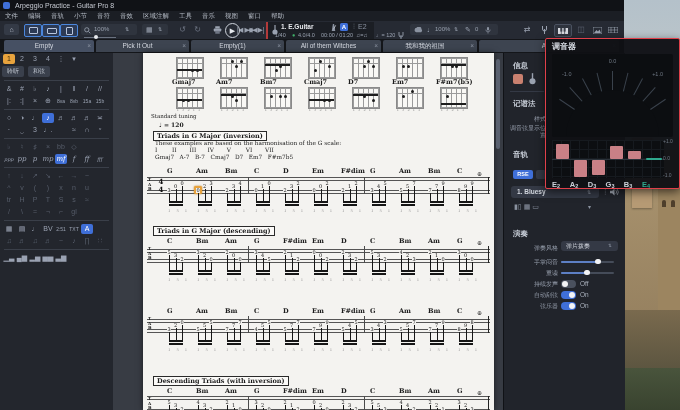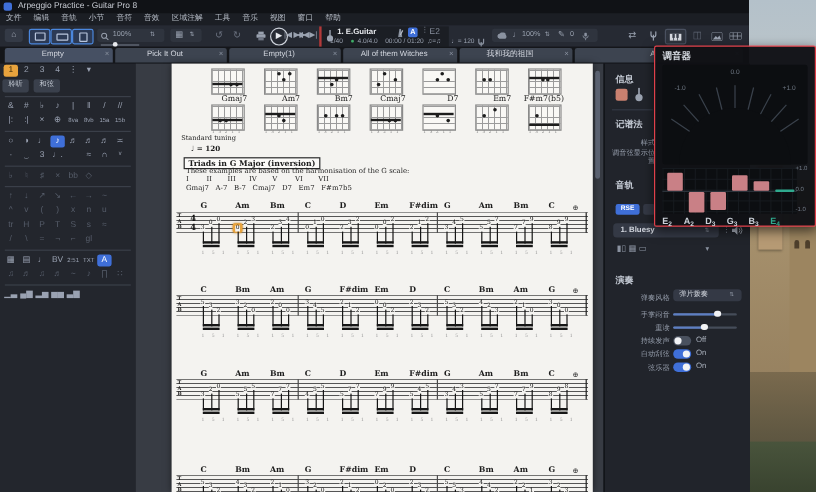--- a/index.html
+++ b/index.html
@@ -44,21 +44,21 @@
         font-family:"DejaVu Serif",serif;color:#1c1c1c;overflow:hidden;}
   #vscroll{left:383px;top:2px;width:4px;height:353px;}
   #vthumb{left:0;top:4px;width:4px;height:90px;background:#5a6170;border-radius:2px;}
   .cd{position:absolute;width:26px;height:20px;
       background:
        repeating-linear-gradient(90deg,#9b9b9b 0,#9b9b9b .6px,transparent .6px,transparent 5px),
        repeating-linear-gradient(0deg,#9b9b9b 0,#9b9b9b .6px,transparent .6px,transparent 4.8px);
       background-color:#f9f8f5;border:0.6px solid #8a8a8a;}
   .cd .barre{position:absolute;left:0;width:25px;height:2px;background:#1d1d1d;}
   .cd .dot{position:absolute;width:3px;height:3px;border-radius:50%;background:#1d1d1d;}
-  .cdlbl{position:absolute;font-size:6.5px;font-weight:normal;text-align:right;width:34px;}
+  .cdlbl{position:absolute;font-size:6.5px;font-weight:bold;text-align:left;width:34px;}
   .cdfing{position:absolute;font-size:3.5px;color:#8a8a8a;width:26px;text-align:center;letter-spacing:1px;}
   .sec-title{position:absolute;font-size:6.5px;font-weight:bold;border:0.8px solid #2a2a2a;padding:0 3px;line-height:8px;background:#fbfaf8;}
   .chordlbl{position:absolute;font-size:6.5px;font-weight:bold;}
   .staff{position:absolute;height:17px;
          background:repeating-linear-gradient(0deg,#555 0,#555 .6px,transparent .6px,transparent 3.3px);}
   .tabclef{position:absolute;font-size:4.2px;font-weight:bold;line-height:4.6px;color:#222;}
   .timesig{position:absolute;font-size:7px;font-weight:bold;line-height:8px;color:#111;text-align:center;}
   .fret{position:absolute;font-size:5px;line-height:5px;background:#f4f3f0;padding:0 .4px;color:#111;}
   .stem{position:absolute;width:0.7px;background:#161616;}
   .beam{position:absolute;height:1.8px;background:#161616;}
@@ -319,20 +319,30 @@
         <span class="pal-ic">ᵛ</span>
       </div>
       <div class="pal-div"></div>
       <div class="pal-row">
         <span class="pal-ic dim">♭</span>
         <span class="pal-ic dim">♮</span>
         <span class="pal-ic dim">♯</span>
         <span class="pal-ic dim">×</span>
         <span class="pal-ic dim">bb</span>
         <span class="pal-ic dim">◇</span>
+      </div>
+      <div class="pal-row" style="font-family: &quot;DejaVu Serif&quot;, serif; font-style: italic;">
+        <span class="pal-ic" style="font-size: 5px;">ppp</span>
+        <span class="pal-ic">pp</span>
+        <span class="pal-ic">p</span>
+        <span class="pal-ic">mp</span>
+        <span class="pal-ic blue">mf</span>
+        <span class="pal-ic">f</span>
+        <span class="pal-ic">ff</span>
+        <span class="pal-ic" style="font-size: 5px;">fff</span>
       </div>
       <div class="pal-div"></div>
       <div class="pal-row">
         <span class="pal-ic dim">↑</span>
         <span class="pal-ic dim">↓</span>
         <span class="pal-ic dim">↗</span>
         <span class="pal-ic dim">↘</span>
         <span class="pal-ic dim">←</span>
         <span class="pal-ic dim">→</span>
         <span class="pal-ic dim">~</span>
@@ -593,20 +603,21 @@
         <div class="stem" style="left: 316px; top: 139.6px; height: 10.4px;"></div>
         <div class="fret" style="left: 320.5px; top: 131.3px;">9</div>
         <div class="stem" style="left: 322.5px; top: 136.3px; height: 13.7px;"></div>
         <div class="fret" style="left: 327px; top: 128px;">9</div>
         <div class="stem" style="left: 329px; top: 133px; height: 17px;"></div>
         <div class="beam" style="left: 316px; top: 148px; width: 13.7px;"></div>
         <div class="beam" style="left: 316px; top: 150.8px; width: 13.7px;"></div>
         <div class="tinyrow" style="left: 315px; top: 155px;">1 5 1</div>
         <div class="barline" style="left: 345px; top: 124px; height: 17px; width: 1.4px; background: rgb(34, 34, 34);"></div>
         <div class="coda" style="left: 334px; top: 117px;">⊕</div>
+        <div class="sec-title" style="left: 10px; top: 173px;">Triads in G Major (descending)</div>
         <div class="staff" style="left: 4px; top: 193px; width: 343px;"></div>
         <div class="tabclef" style="left: 5px; top: 194px;">T<br>A<br>B</div>
         <div class="chordlbl" style="left: 24px; top: 184px;">C</div>
         <div class="fret" style="left: 24px; top: 197px;">5</div>
         <div class="stem" style="left: 26px; top: 202px; height: 17px;"></div>
         <div class="fret" style="left: 30.5px; top: 200.3px;">3</div>
         <div class="stem" style="left: 32.5px; top: 205.3px; height: 13.7px;"></div>
         <div class="fret" style="left: 37px; top: 203.6px;">2</div>
         <div class="stem" style="left: 39px; top: 208.6px; height: 10.4px;"></div>
         <div class="beam" style="left: 26px; top: 217px; width: 13.7px;"></div>
@@ -825,20 +836,21 @@
         <div class="stem" style="left: 316px; top: 278.6px; height: 10.4px;"></div>
         <div class="fret" style="left: 320.5px; top: 270.3px;">9</div>
         <div class="stem" style="left: 322.5px; top: 275.3px; height: 13.7px;"></div>
         <div class="fret" style="left: 327px; top: 267px;">8</div>
         <div class="stem" style="left: 329px; top: 272px; height: 17px;"></div>
         <div class="beam" style="left: 316px; top: 287px; width: 13.7px;"></div>
         <div class="beam" style="left: 316px; top: 289.8px; width: 13.7px;"></div>
         <div class="tinyrow" style="left: 315px; top: 294px;">1 5 1</div>
         <div class="barline" style="left: 345px; top: 263px; height: 17px; width: 1.4px; background: rgb(34, 34, 34);"></div>
         <div class="coda" style="left: 334px; top: 256px;">⊕</div>
+        <div class="sec-title" style="left: 10px; top: 323px;">Descending Triads (with inversion)</div>
         <div class="staff" style="left: 4px; top: 343px; width: 343px;"></div>
         <div class="tabclef" style="left: 5px; top: 344px;">T<br>A<br>B</div>
         <div class="chordlbl" style="left: 24px; top: 334px;">C</div>
         <div class="fret" style="left: 24px; top: 347px;">5</div>
         <div class="stem" style="left: 26px; top: 352px; height: 17px;"></div>
         <div class="fret" style="left: 30.5px; top: 350.3px;">3</div>
         <div class="stem" style="left: 32.5px; top: 355.3px; height: 13.7px;"></div>
         <div class="fret" style="left: 37px; top: 353.6px;">2</div>
         <div class="chordlbl" style="left: 53px; top: 334px;">Bm</div>
         <div class="fret" style="left: 53px; top: 347px;">4</div>

